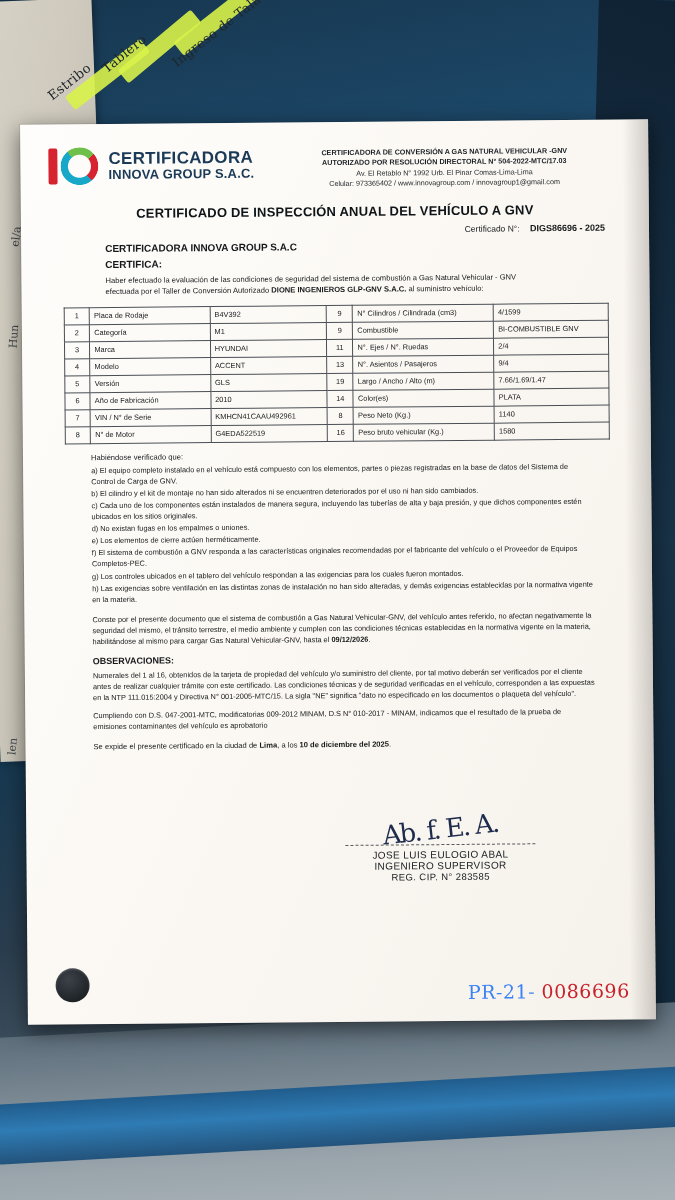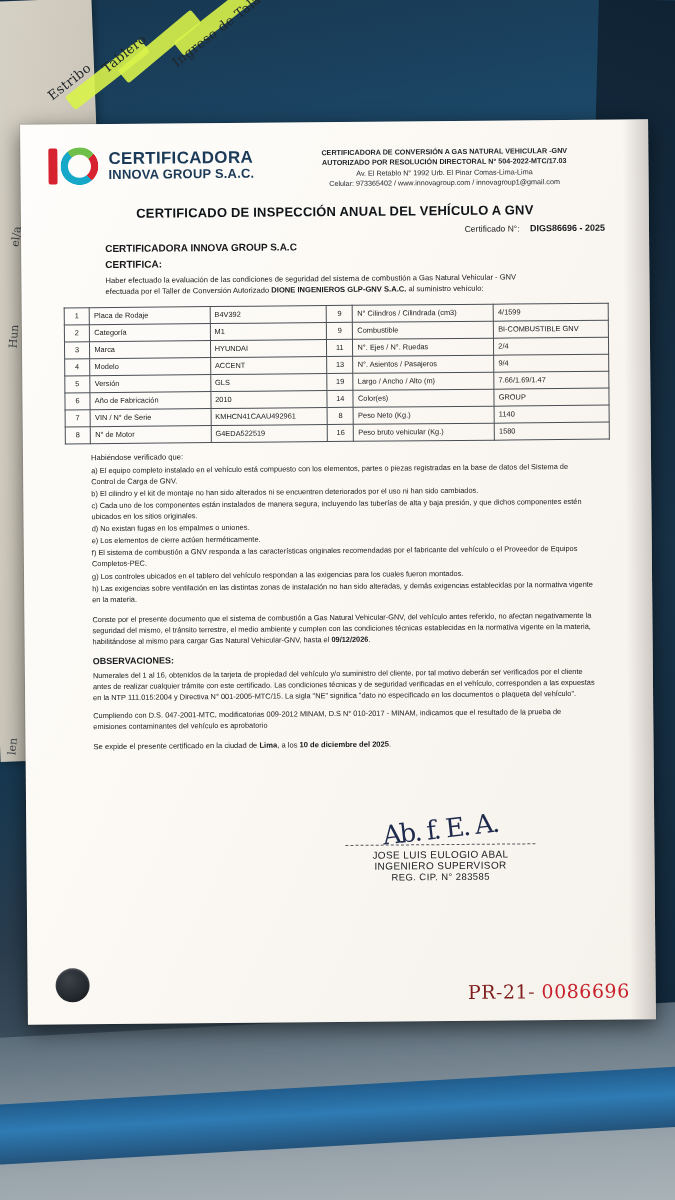--- a/index.html
+++ b/index.html
@@ -299,21 +299,21 @@
   }
   .serial {
     position: absolute;
     right: 26px;
     bottom: 18px;
     font-family: "DejaVu Serif", serif;
     font-size: 19px;
     color: #c8222c;
     letter-spacing: .5px;
   }
-  .serial .pref { color: #7f1d1d; margin-top: 36px; }
+  .serial .pref { color: #3b82f6; margin-top: 36px; }
   .punch {
     position: absolute;
     left: 28px;
     bottom: 22px;
     width: 34px; height: 34px;
     border-radius: 50%;
     background: radial-gradient(circle at 38% 33%, #3c4248 0%, #23282d 60%, #111417 100%);
     box-shadow: inset 0 1px 2px rgba(255,255,255,.25);
   }
   .shadow-edge {
@@ -426,21 +426,21 @@
             <td class="num2">19</td>
             <td class="lbl2">Largo / Ancho / Alto (m)</td>
             <td class="val2">7.66/1.69/1.47</td>
           </tr>
           <tr>
             <td class="num">6</td>
             <td class="lbl">Año de Fabricación</td>
             <td class="val">2010</td>
             <td class="num2">14</td>
             <td class="lbl2">Color(es)</td>
-            <td class="val2">GROUP</td>
+            <td class="val2">PLATA</td>
           </tr>
           <tr>
             <td class="num">7</td>
             <td class="lbl">VIN / N° de Serie</td>
             <td class="val">KMHCN41CAAU492961</td>
             <td class="num2">8</td>
             <td class="lbl2">Peso Neto (Kg.)</td>
             <td class="val2">1140</td>
           </tr>
           <tr>

